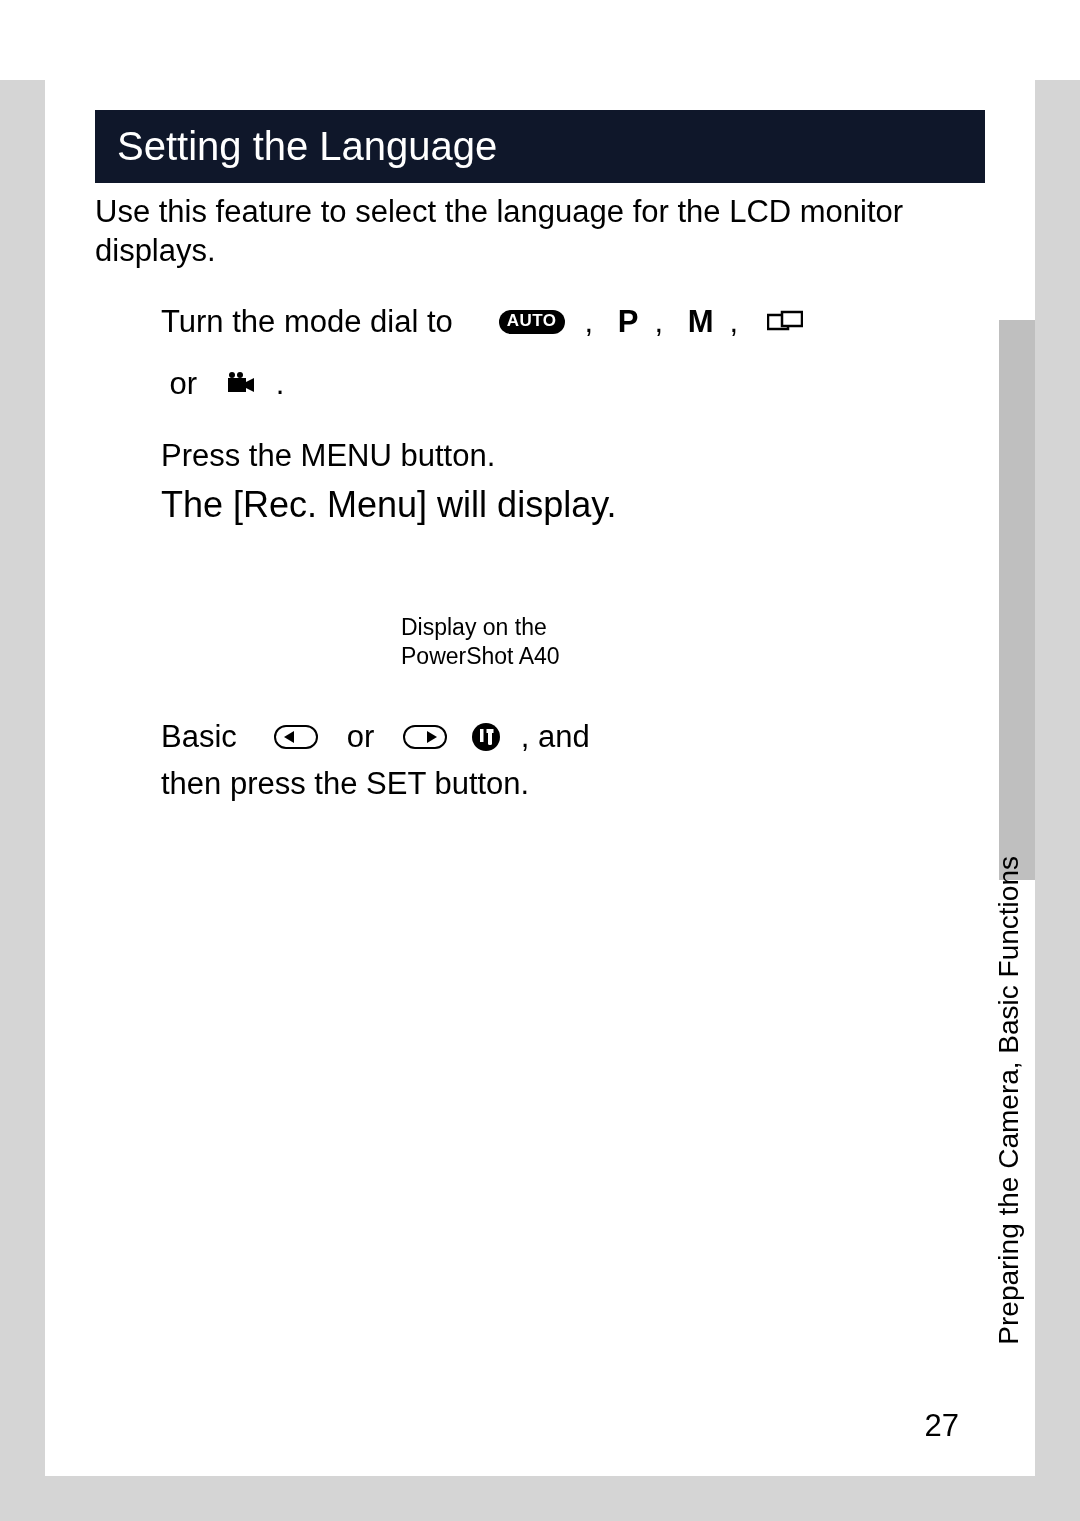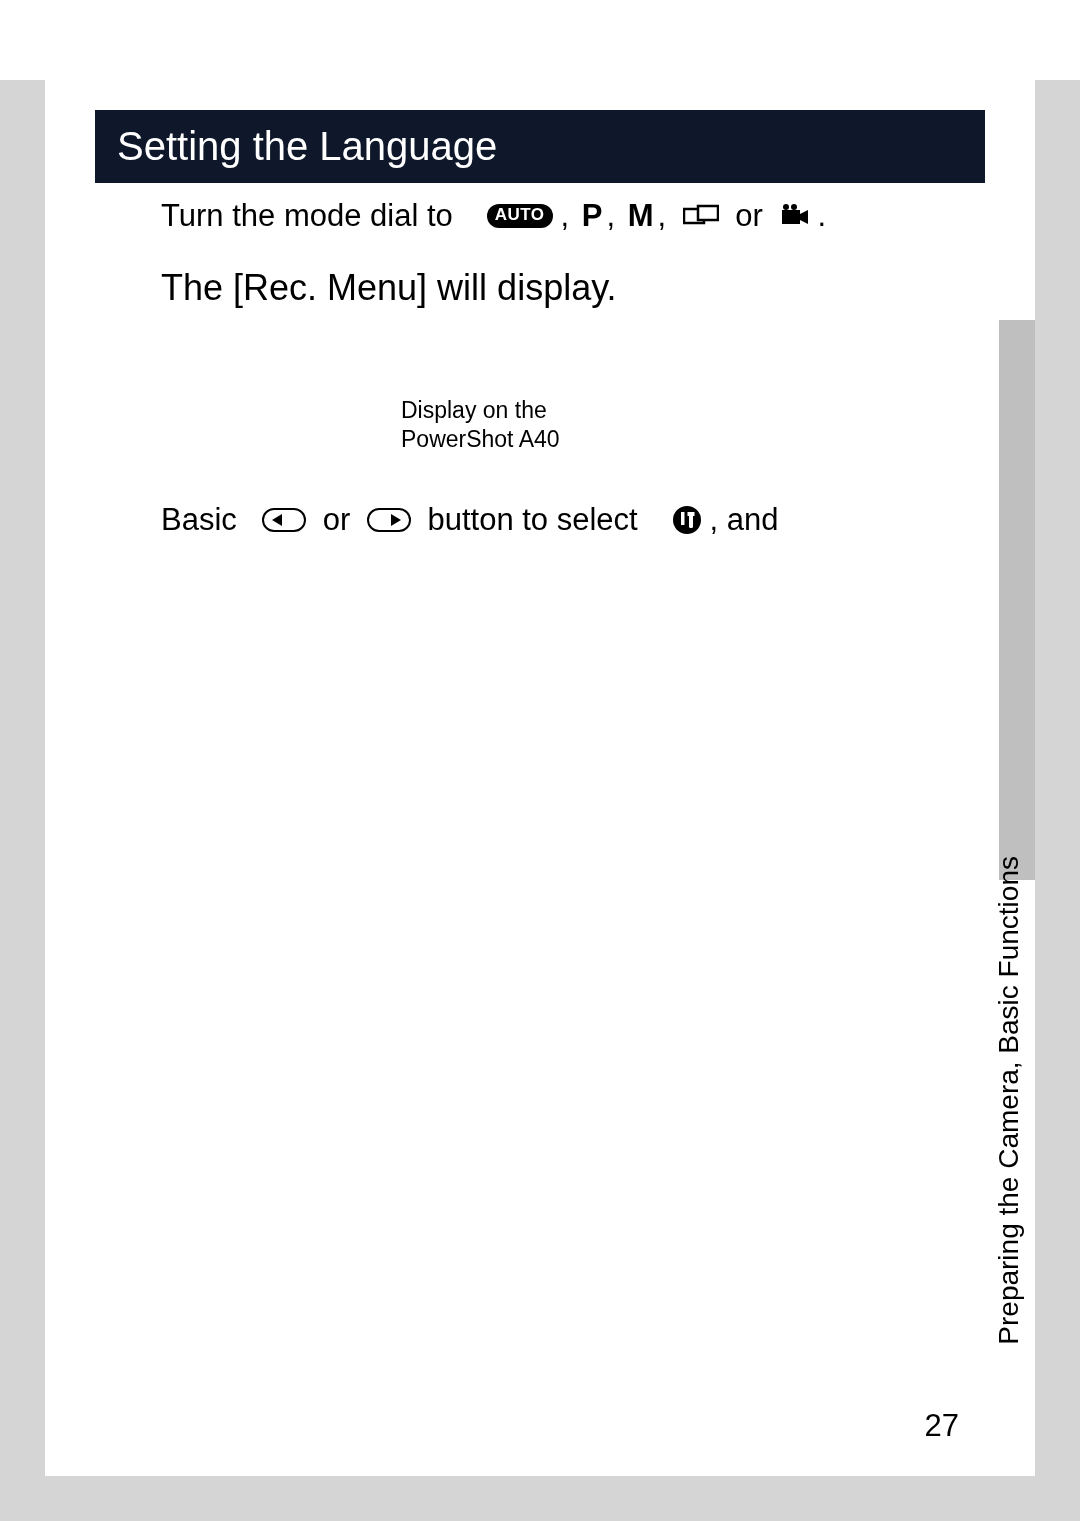--- a/index.html
+++ b/index.html
@@ -42,21 +42,21 @@
     margin-left: 66px;
     margin-right: 130px;
   }
   .step { margin-bottom: 28px; }
   .step-line {
     font-size: 31px;
     line-height: 1.35;
     display: flex;
     flex-wrap: wrap;
     align-items: center;
-    gap: 4px;
+    gap: 16px;
   }
   .step-line span.txt { white-space: pre; }
   .step-sub {
     font-size: 36px;
     margin-top: 8px;
   }
   .caption {
     font-size: 23px;
     line-height: 1.25;
     margin-left: 240px;
@@ -103,20 +103,21 @@
 </style>
 </head>
 <body>
 
 <div class="top-bar"></div>
 
 <div class="page">
 
   <div class="section-title">Setting the Language</div>
 
+  <div class="intro">Use this feature to select the language for the LCD monitor displays.</div>
 
   <div class="steps">
 
     <div class="step">
       <div class="step-line">
         <span class="txt">Turn the mode dial to   </span>
         <span class="ico">
           <span class="auto-pill">AUTO</span>
         </span>
         <span class="txt">, </span>
@@ -137,20 +138,23 @@
             <polygon points="20,10 28,6 28,20 20,16" fill="#000"></polygon>
             <circle cx="6" cy="3" r="3" fill="#000"></circle>
             <circle cx="14" cy="3" r="3" fill="#000"></circle>
           </svg>
         </span>
         <span class="txt">.</span>
       </div>
     </div>
 
     <div class="step">
+      <div class="step-line">
+        <span class="txt">Press the MENU button.</span>
+      </div>
       <div class="step-sub">The [Rec. Menu] will display.</div>
     </div>
 
     <div class="caption">
       <div>Display on the</div>
       <div>PowerShot A40</div>
     </div>
 
     <div class="step">
       <div class="step-line">
@@ -161,30 +165,32 @@
             <polygon points="20,6 20,18 10,12" fill="#000"></polygon>
           </svg>
         </span>
         <span class="txt"> or </span>
         <span class="ico arrow-btn">
           <svg width="44" height="24" viewBox="0 0 44 24">
             <rect x="1" y="1" width="42" height="22" rx="11" fill="none" stroke="#000" stroke-width="2"></rect>
             <polygon points="24,6 24,18 34,12" fill="#000"></polygon>
           </svg>
         </span>
-        <span class="txt"> button to select   </span>
         <span class="ico setup-icon">
           <svg width="30" height="30" viewBox="0 0 30 30">
             <circle cx="15" cy="15" r="14" fill="#000"></circle>
             <rect x="9" y="7" width="3.5" height="13" fill="#fff"></rect>
             <rect x="17" y="7" width="4" height="16" rx="1.5" fill="#fff"></rect>
             <rect x="15.5" y="7" width="7" height="4" fill="#fff"></rect>
           </svg>
         </span>
         <span class="txt">, and</span>
+      </div>
+      <div class="step-line">
+        <span class="txt">then press the SET button.</span>
       </div>
     </div>
 
   </div>
 
   <div class="side-tab"></div>
   <div class="side-label">Preparing the Camera, Basic Functions</div>
 
   <div class="page-num">27</div>
 </div>

